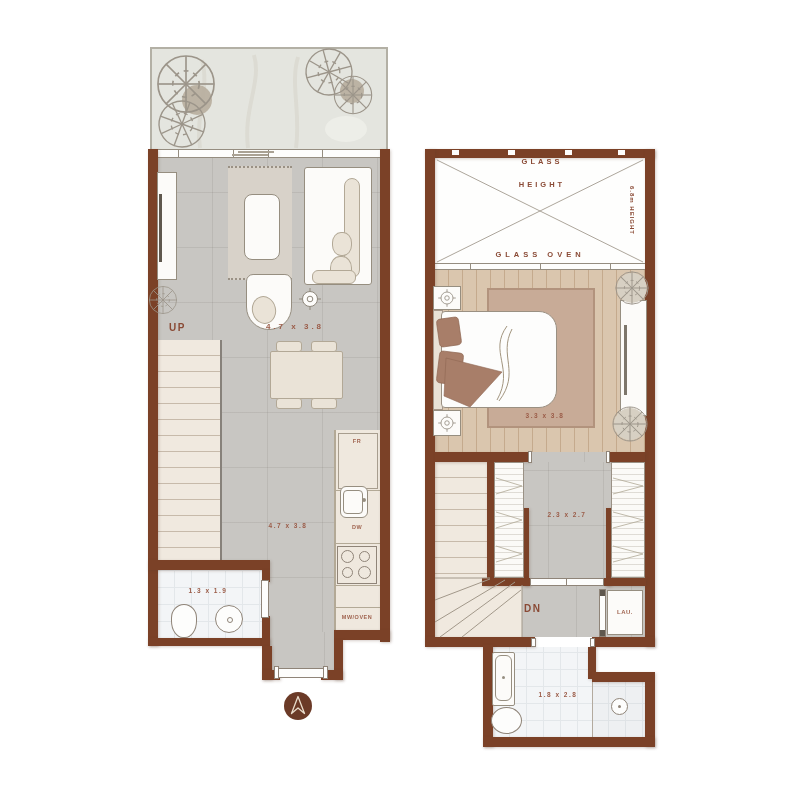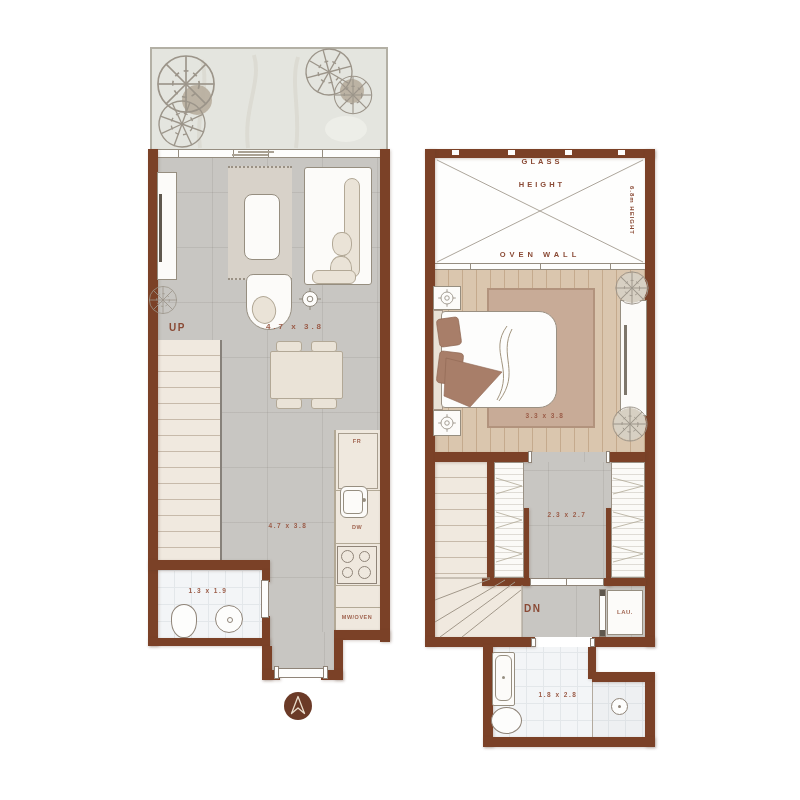--- a/index.html
+++ b/index.html
@@ -267,20 +267,20 @@
   <div class="lbl dim-lg" style="left:250px;top:322px;width:90px">4.7 x 3.8</div>
   <div class="lbl dim" style="left:243px;top:522px;width:90px">4.7 x 3.8</div>
   <div class="lbl dim" style="left:165px;top:587px;width:86px">1.3 x 1.9</div>
   <div class="lbl tinylbl" style="left:335px;top:438px;width:44px">FR</div>
   <div class="lbl tinylbl" style="left:335px;top:524px;width:44px">DW</div>
   <div class="lbl tinylbl" style="left:333px;top:614px;width:48px">MW/OVEN</div>
 
   <div class="lbl dh" style="left:477px;top:157px;width:130px">GLASS</div>
   <div class="lbl dh" style="left:477px;top:180px;width:130px">HEIGHT</div>
   <div class="lbl vtext" style="left:629px;top:186px">6.8m HEIGHT</div>
-  <div class="lbl dh" style="left:465px;top:250px;width:150px;letter-spacing:4px">OVEN WALL</div>
+  <div class="lbl dh" style="left:465px;top:250px;width:150px;letter-spacing:4px">GLASS OVEN</div>
   <div class="lbl dim" style="left:502px;top:412px;width:86px">3.3 x 3.8</div>
   <div class="lbl dim" style="left:524px;top:511px;width:86px">2.3 x 2.7</div>
   <div class="lbl updn" style="left:524px;top:603px">DN</div>
   <div class="lbl tinylbl" style="left:607px;top:609px;width:36px;font-size:6px">LAU.</div>
   <div class="lbl dim" style="left:514px;top:691px;width:88px">1.8 x 2.8</div>
 
 </div>
 
 </body></html>

